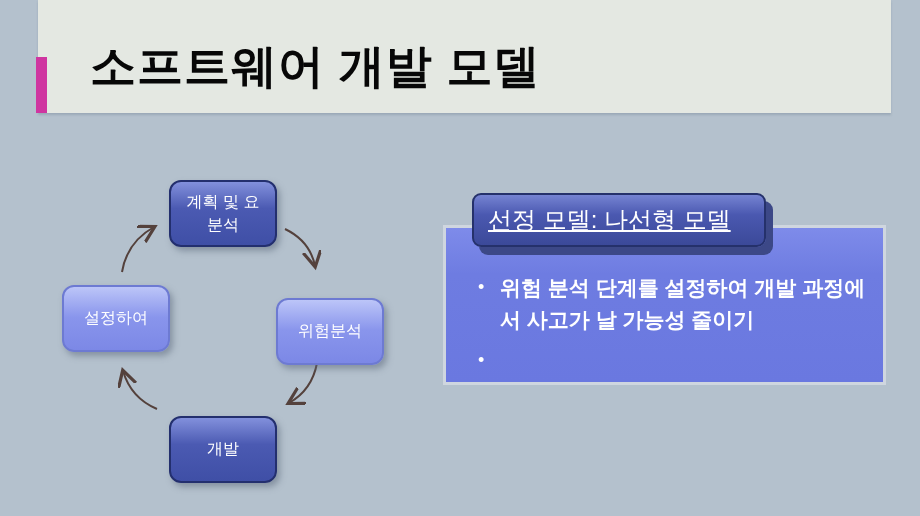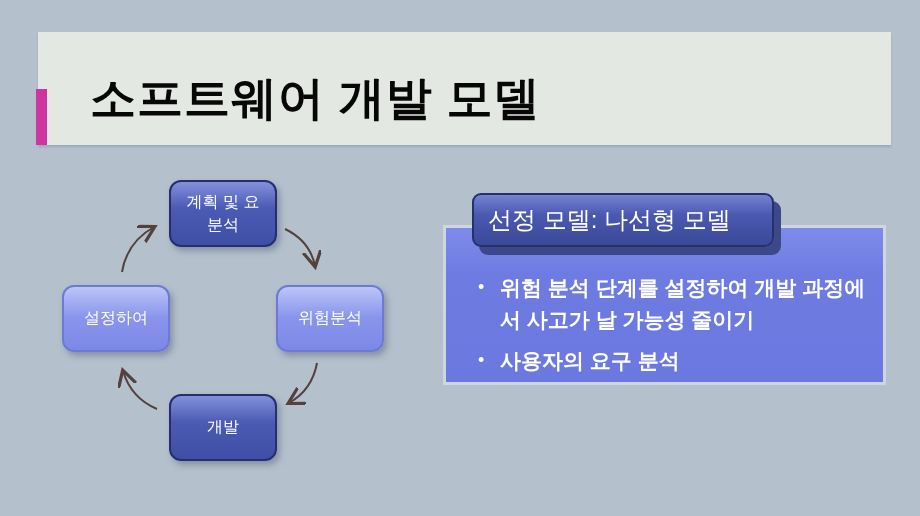--- a/index.html
+++ b/index.html
@@ -6,21 +6,20 @@
   body{
     width:920px;height:516px;position:relative;overflow:hidden;
     background:#b4c1cd;
     font-family:"Liberation Sans","DejaVu Sans",sans-serif;
   }
   
   .banner{
     position:absolute;left:38px;top:0;width:853px;height:113px;
     background:#e4e8e2;
     box-shadow:0 2px 2px rgba(125,140,158,.45);
-    margin-top:32px;
   }
   .accent-bar{
     position:absolute;left:-2px;top:57px;width:11px;height:56px;
     background:#cf35a0;
   }
   .slide-title{
     position:absolute;left:52px;top:36px;margin:0;
     font-size:46px;font-weight:bold;color:#070707;letter-spacing:1px;
     white-space:nowrap;
   }
@@ -33,38 +32,38 @@
   }
   .node.dark{
     background:linear-gradient(180deg,#8290dc 0%,#4b5ab2 42%,#3f4fa6 100%);
     border:2px solid #232f6e;
   }
   .node.light{
     background:linear-gradient(180deg,#bcc5f8 0%,#8995ec 48%,#7c88e6 100%);
     border:2px solid #6d7ad2;
   }
   #node-plan{left:169px;top:180px;}
-  #node-risk{left:276px;top:285px;}
-  #node-develop{left:169px;top:394px;}
+  #node-risk{left:276px;top:298px;}
+  #node-develop{left:169px;top:416px;}
   #node-evaluate{left:62px;top:285px;}
   .arrow-layer{position:absolute;left:0;top:0;width:920px;height:516px;pointer-events:none;}
   
   .callout-body{
     position:absolute;left:443px;top:225px;width:437px;height:154px;
     background:linear-gradient(180deg,#7e8bea 0%,#6e7ce1 30%,#6a78e0 100%);
     border:3px solid #cfd6df;
   }
   .callout-header{
     position:absolute;left:472px;top:193px;width:262px;height:50px;
     background:linear-gradient(180deg,#7583d2 0%,#4a58b0 40%,#3b4999 100%);
     border:2px solid #25316b;border-radius:9px;
     box-shadow:7px 8px 0 #3c4887;
     display:flex;align-items:center;
-    padding-left:14px;padding-right:22px;
-    color:#fff;font-size:24px;white-space:nowrap;
+    padding-left:14px;padding-right:14px;
+    color:#fff;font-size:24px;white-space:nowrap;text-decoration:underline;
   }
   .bullet-list{
     position:absolute;left:478px;top:272px;width:395px;
     display:flex;flex-direction:column;gap:10px;
   }
   .bullet-item{display:flex;color:#fff;font-size:21px;line-height:1.5;}
   .bullet-dot{width:22px;flex:0 0 22px;font-size:18px;padding-top:2px;}
   .bullet-text{white-space:pre-line;font-weight:bold;}
 </style>
 </head>
@@ -98,19 +97,18 @@
   <div class="callout-body"></div>
 
   <div class="bullet-list">
     <div class="bullet-item">
       <span class="bullet-dot">•</span>
       <span class="bullet-text">위험 분석 단계를 설정하여 개발 과정에
 서 사고가 날 가능성 줄이기</span>
     </div>
     <div class="bullet-item">
       <span class="bullet-dot">•</span>
-      <span class="bullet-text">사용자의 요구 분석</span>
     </div>
   </div>
 
   <div class="callout-header">선정 모델: 나선형 모델</div>
 
 </div>
 
 </body></html>

